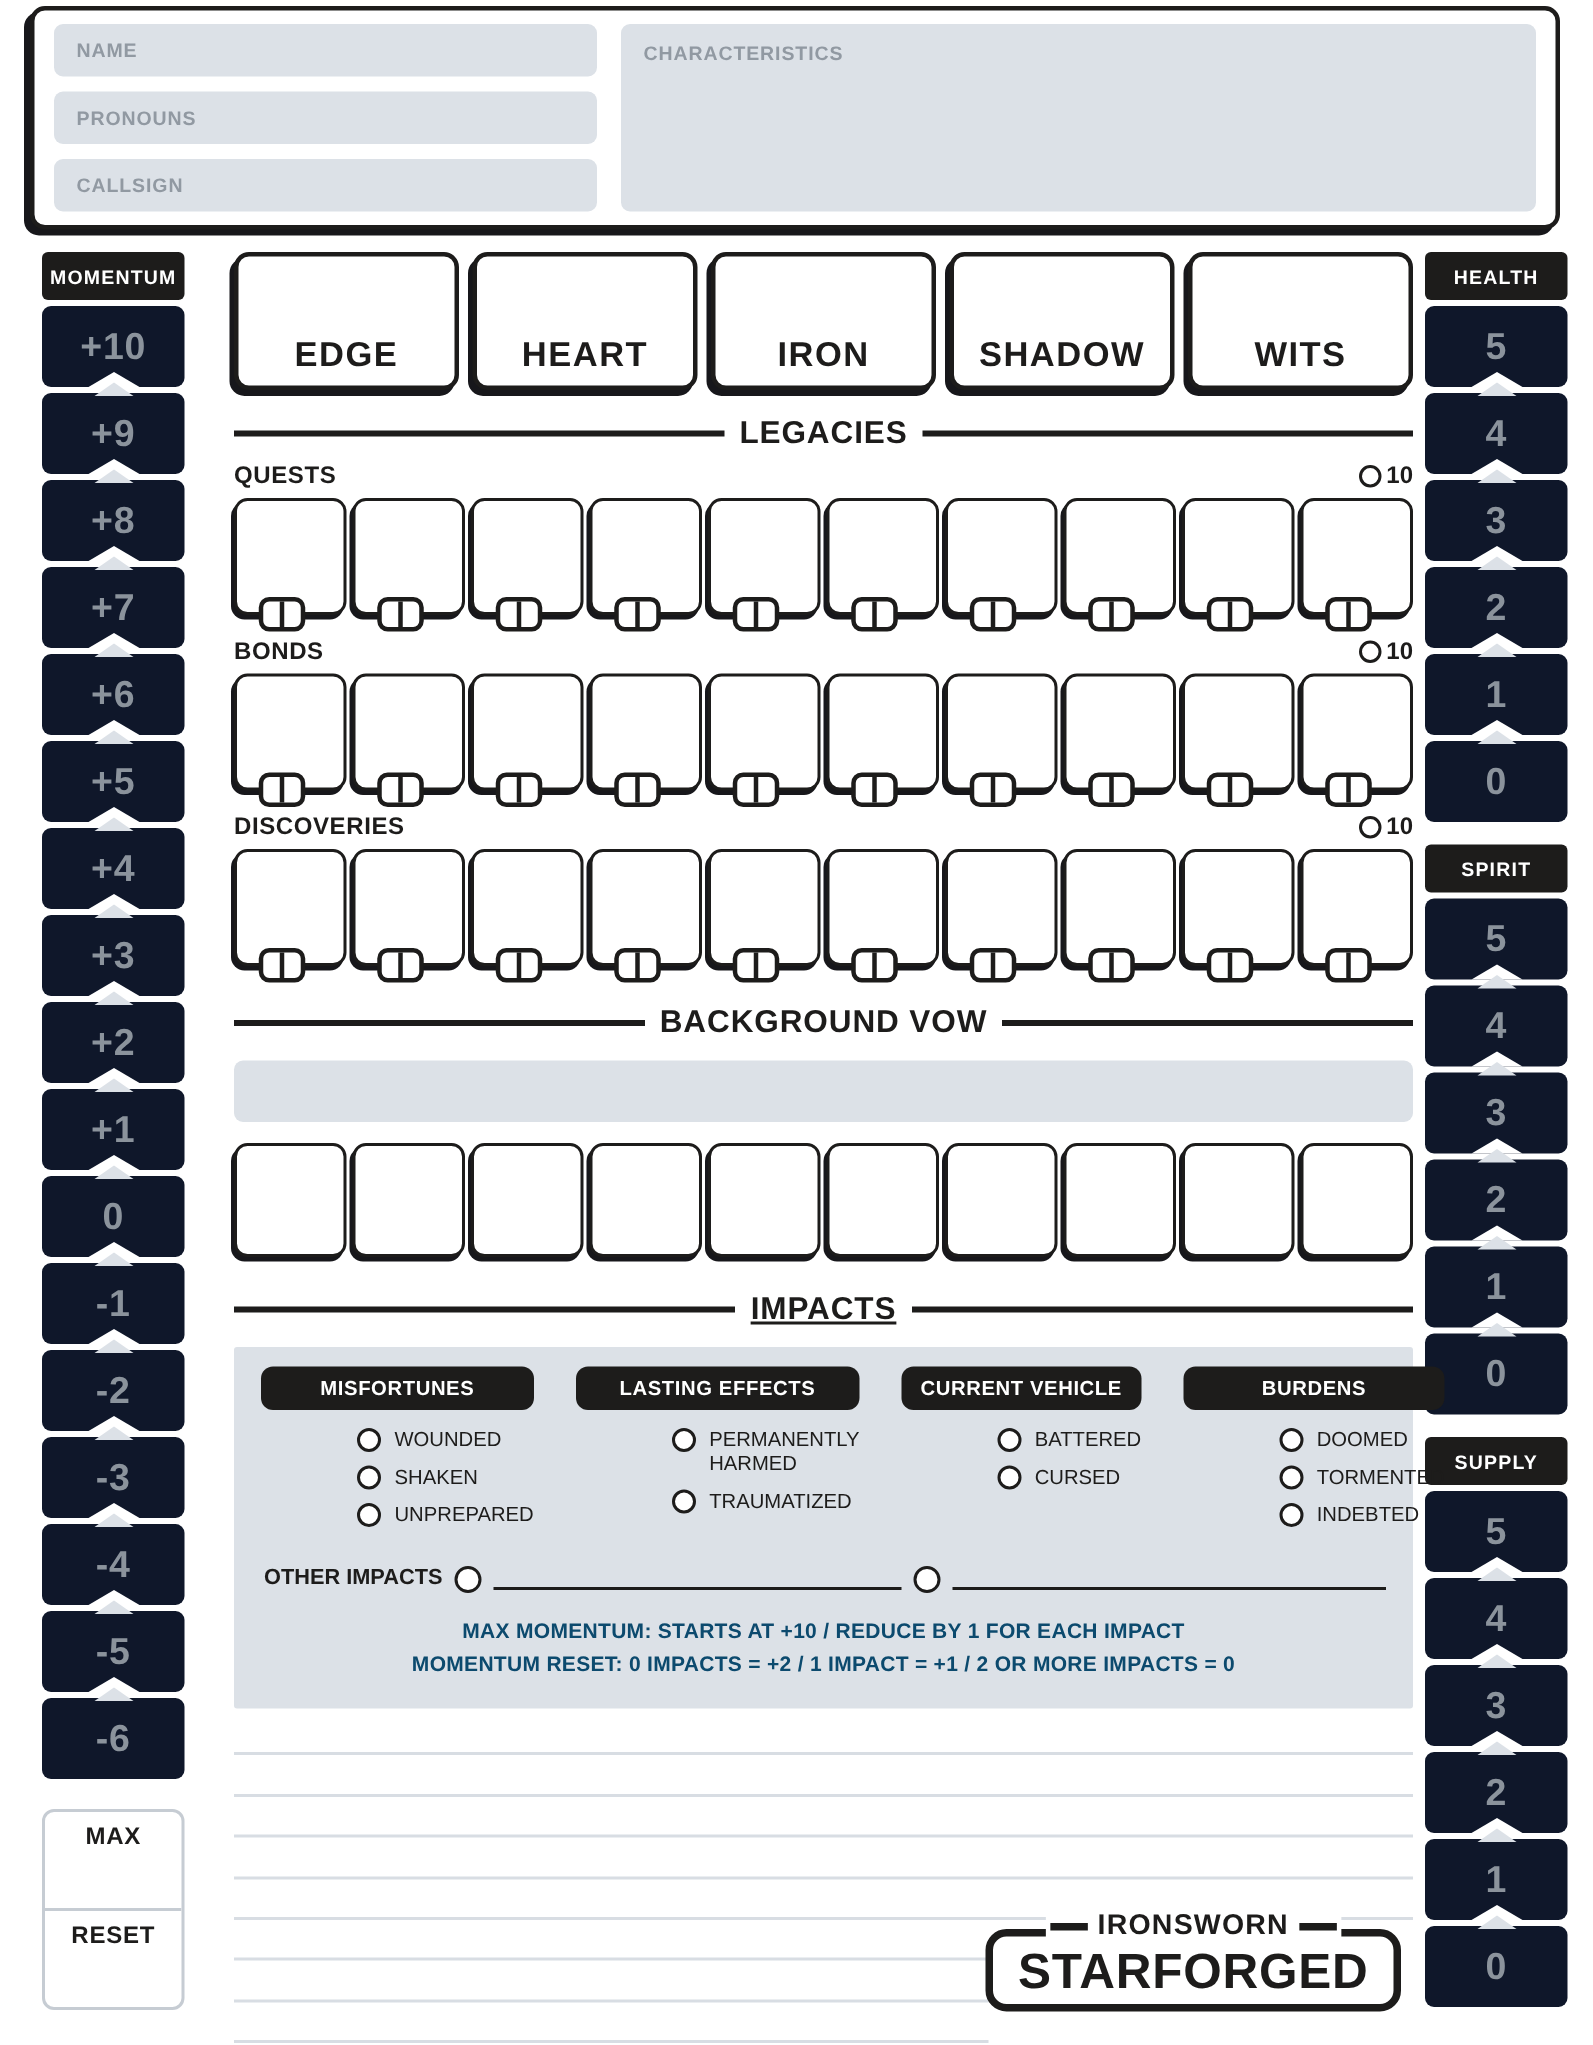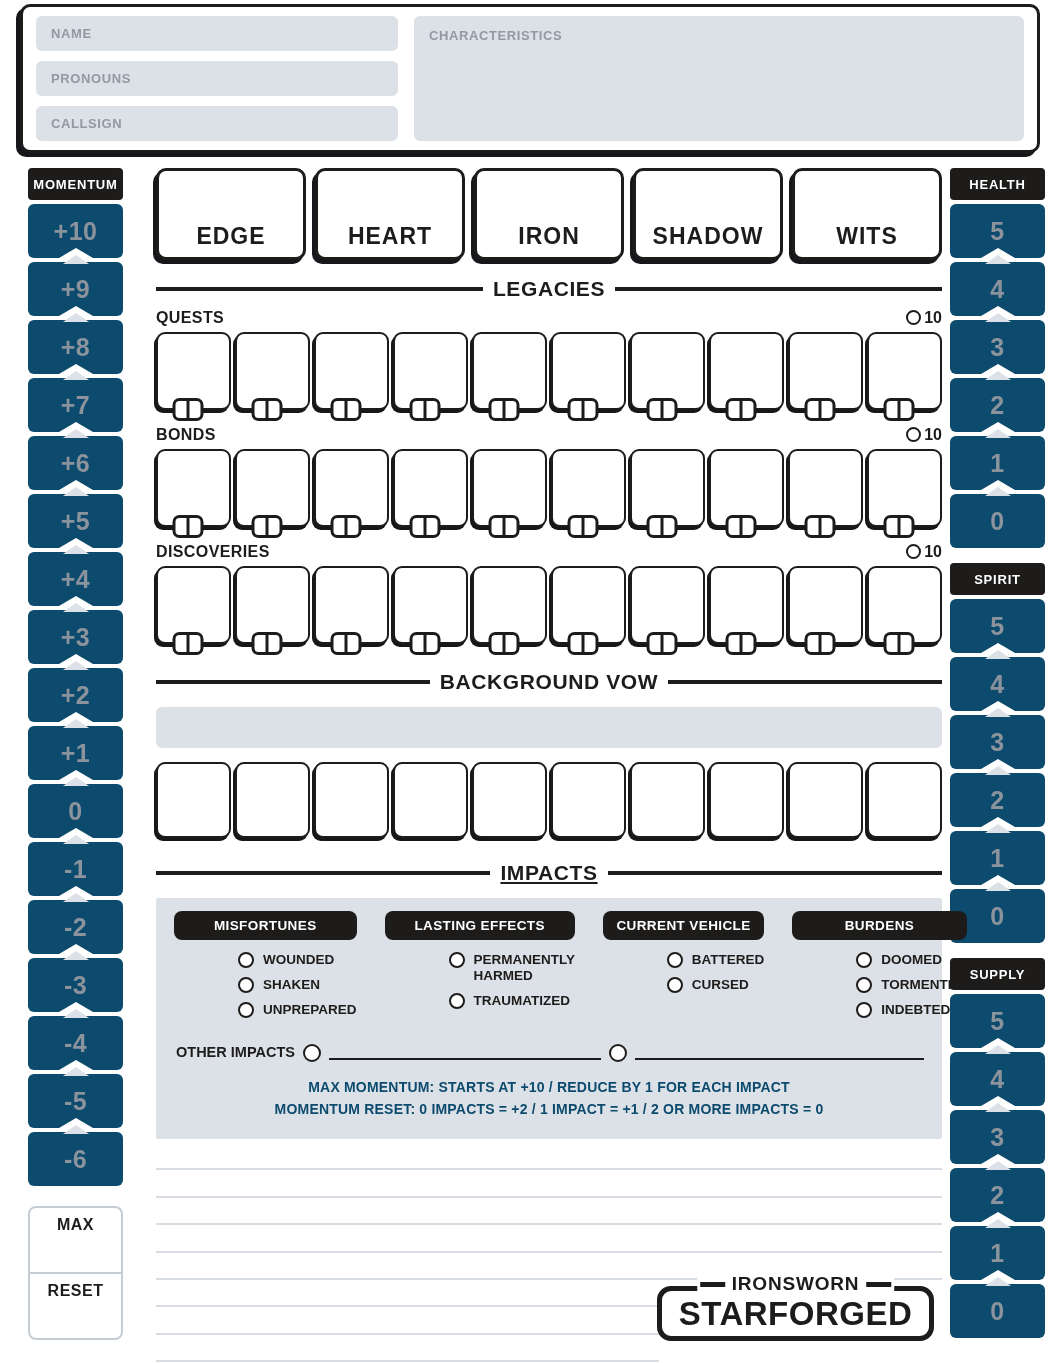--- a/index.html
+++ b/index.html
@@ -29,21 +29,21 @@
   .rail { position:absolute; top:168px; width:95px; }
   .rail-left  { left:28px; }
   .rail-right { left:950px; }
   .railhead {
     height:32px; background:#1d1c1b; border-radius:4px; color:#fff; font-weight:bold;
     font-size:13px; letter-spacing:0.8px; display:flex; align-items:center; justify-content:center;
     margin-bottom:4px;
   }
   .tcol { display:flex; flex-direction:column; gap:4px; }
   .tcell {
-    position:relative; height:54px; background:#0c4a6e; border-radius:6px;
+    position:relative; height:54px; background:#0f172a; border-radius:6px;
     display:flex; align-items:center; justify-content:center;
     color:#8b939c; font-weight:bold; font-size:25px; letter-spacing:0.5px;
   }
   .tcell:not(:last-child)::after {           
     content:""; position:absolute; bottom:0; left:50%; transform:translateX(-50%);
     width:0; height:0; border-left:17px solid transparent; border-right:17px solid transparent;
     border-bottom:10px solid #ffffff;
   }
   .tcell + .tcell::before {                  
     content:""; position:absolute; top:-7px; left:50%; transform:translateX(-50%);
@@ -100,21 +100,21 @@
   }
 
   
   .impanel { margin-top:13px; background:#dce1e7; border-radius:2px; padding:13px 18px 16px; height:241px; }
   .impgrid { display:grid; grid-template-columns:repeat(4,1fr); column-gap:28px; }
   .pill {
     height:29px; background:#1d1c1b; border-radius:8px; color:#fff; font-weight:bold;
     font-size:13.5px; letter-spacing:0.4px; display:flex; align-items:center; justify-content:center;
   }
   .opts { margin-top:12px; padding-left:16px; }
-  .opt { display:flex; gap:9px; margin-bottom:9px; align-items:flex-start; font-weight:bold; font-size:13.5px; line-height:1.2;padding-left:48px; }
+  .opt { display:flex; gap:9px; margin-bottom:9px; align-items:flex-start; font-weight:normal; font-size:13.5px; line-height:1.2;padding-left:48px; }
   .radio { width:16px; height:16px; border:2.5px solid #1d1c1b; border-radius:50%; background:#fff; flex:none; }
   .otherrow { display:flex; align-items:flex-end; gap:8px; margin-top:16px; font-weight:bold; font-size:14.5px; padding-left:2px; }
   .otherrow .radio { width:18px; height:18px; margin-bottom:-2px; }
   .uline1 { flex:0 0 272px; border-bottom:2.5px solid #1d1c1b; height:14px; }
   .uline2 { flex:1; border-bottom:2.5px solid #1d1c1b; height:14px; }
   .impnotes { margin-top:16px; text-align:center; color:#0c4a6e; font-weight:bold; font-size:14px; line-height:1.6; letter-spacing:0.2px; }
 
   
   .notes { margin-top:4px; }
   .nline { height:27.4px; border-bottom:2px solid #d8dde3; }

